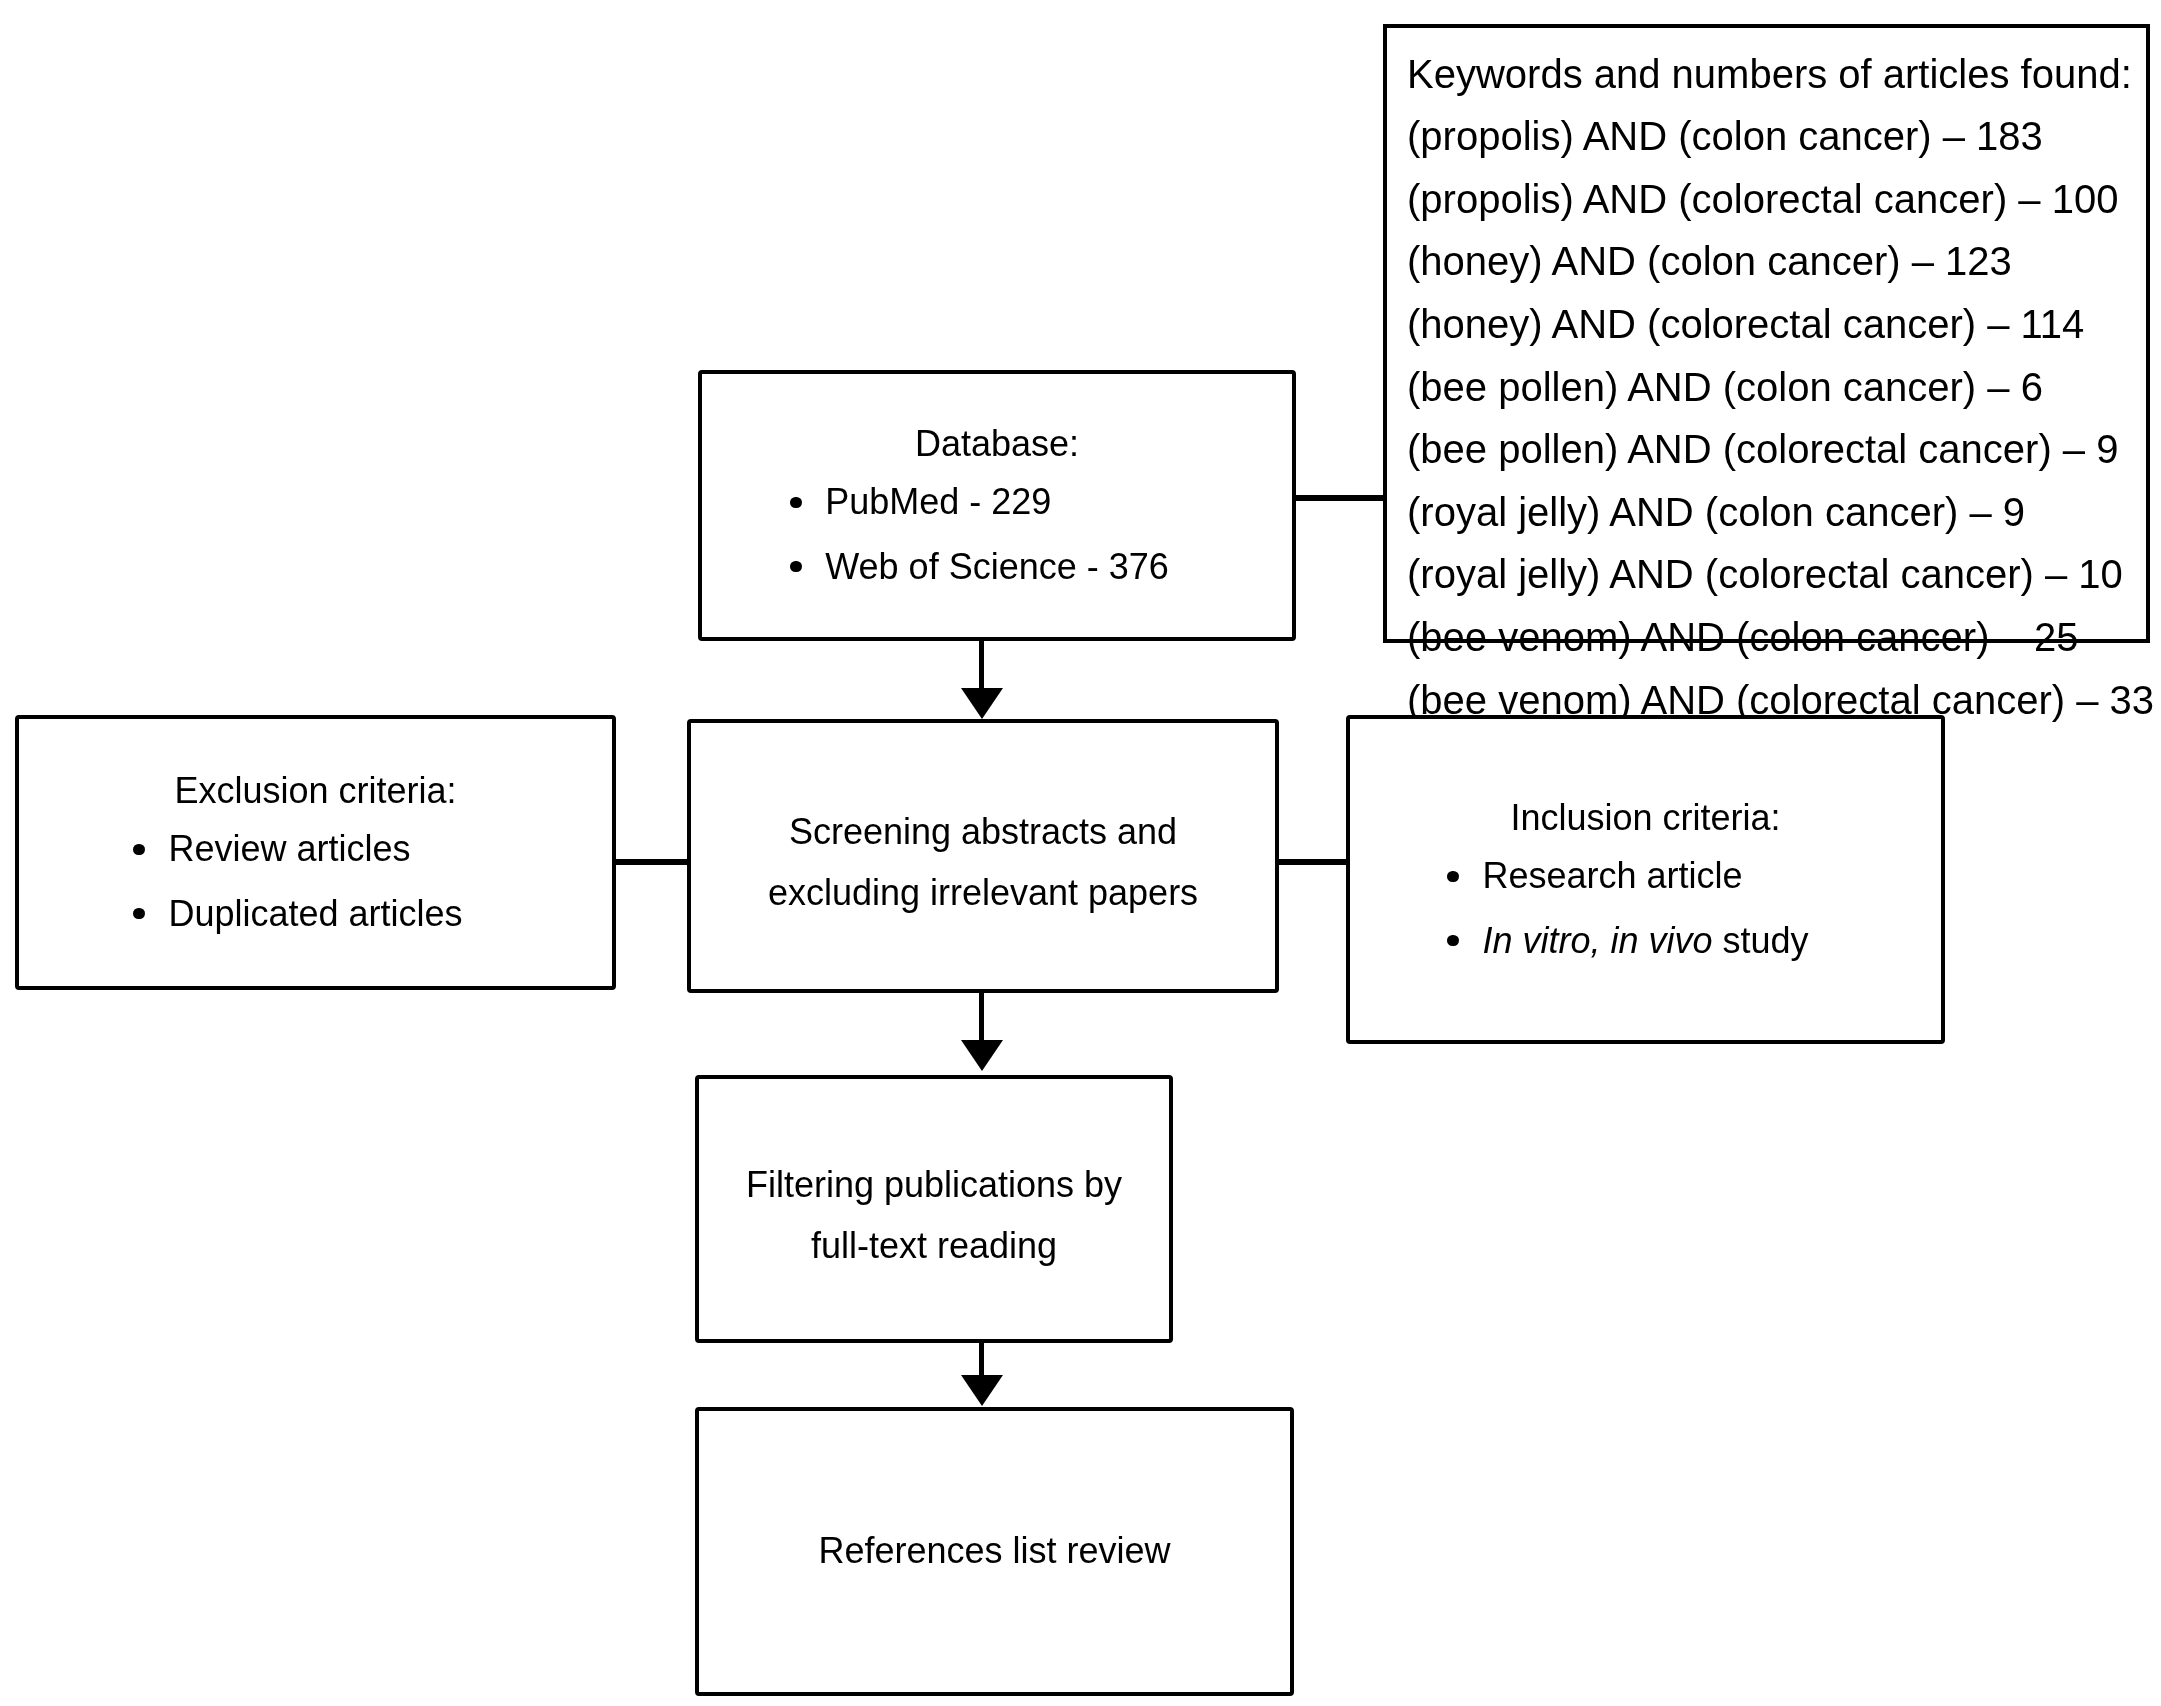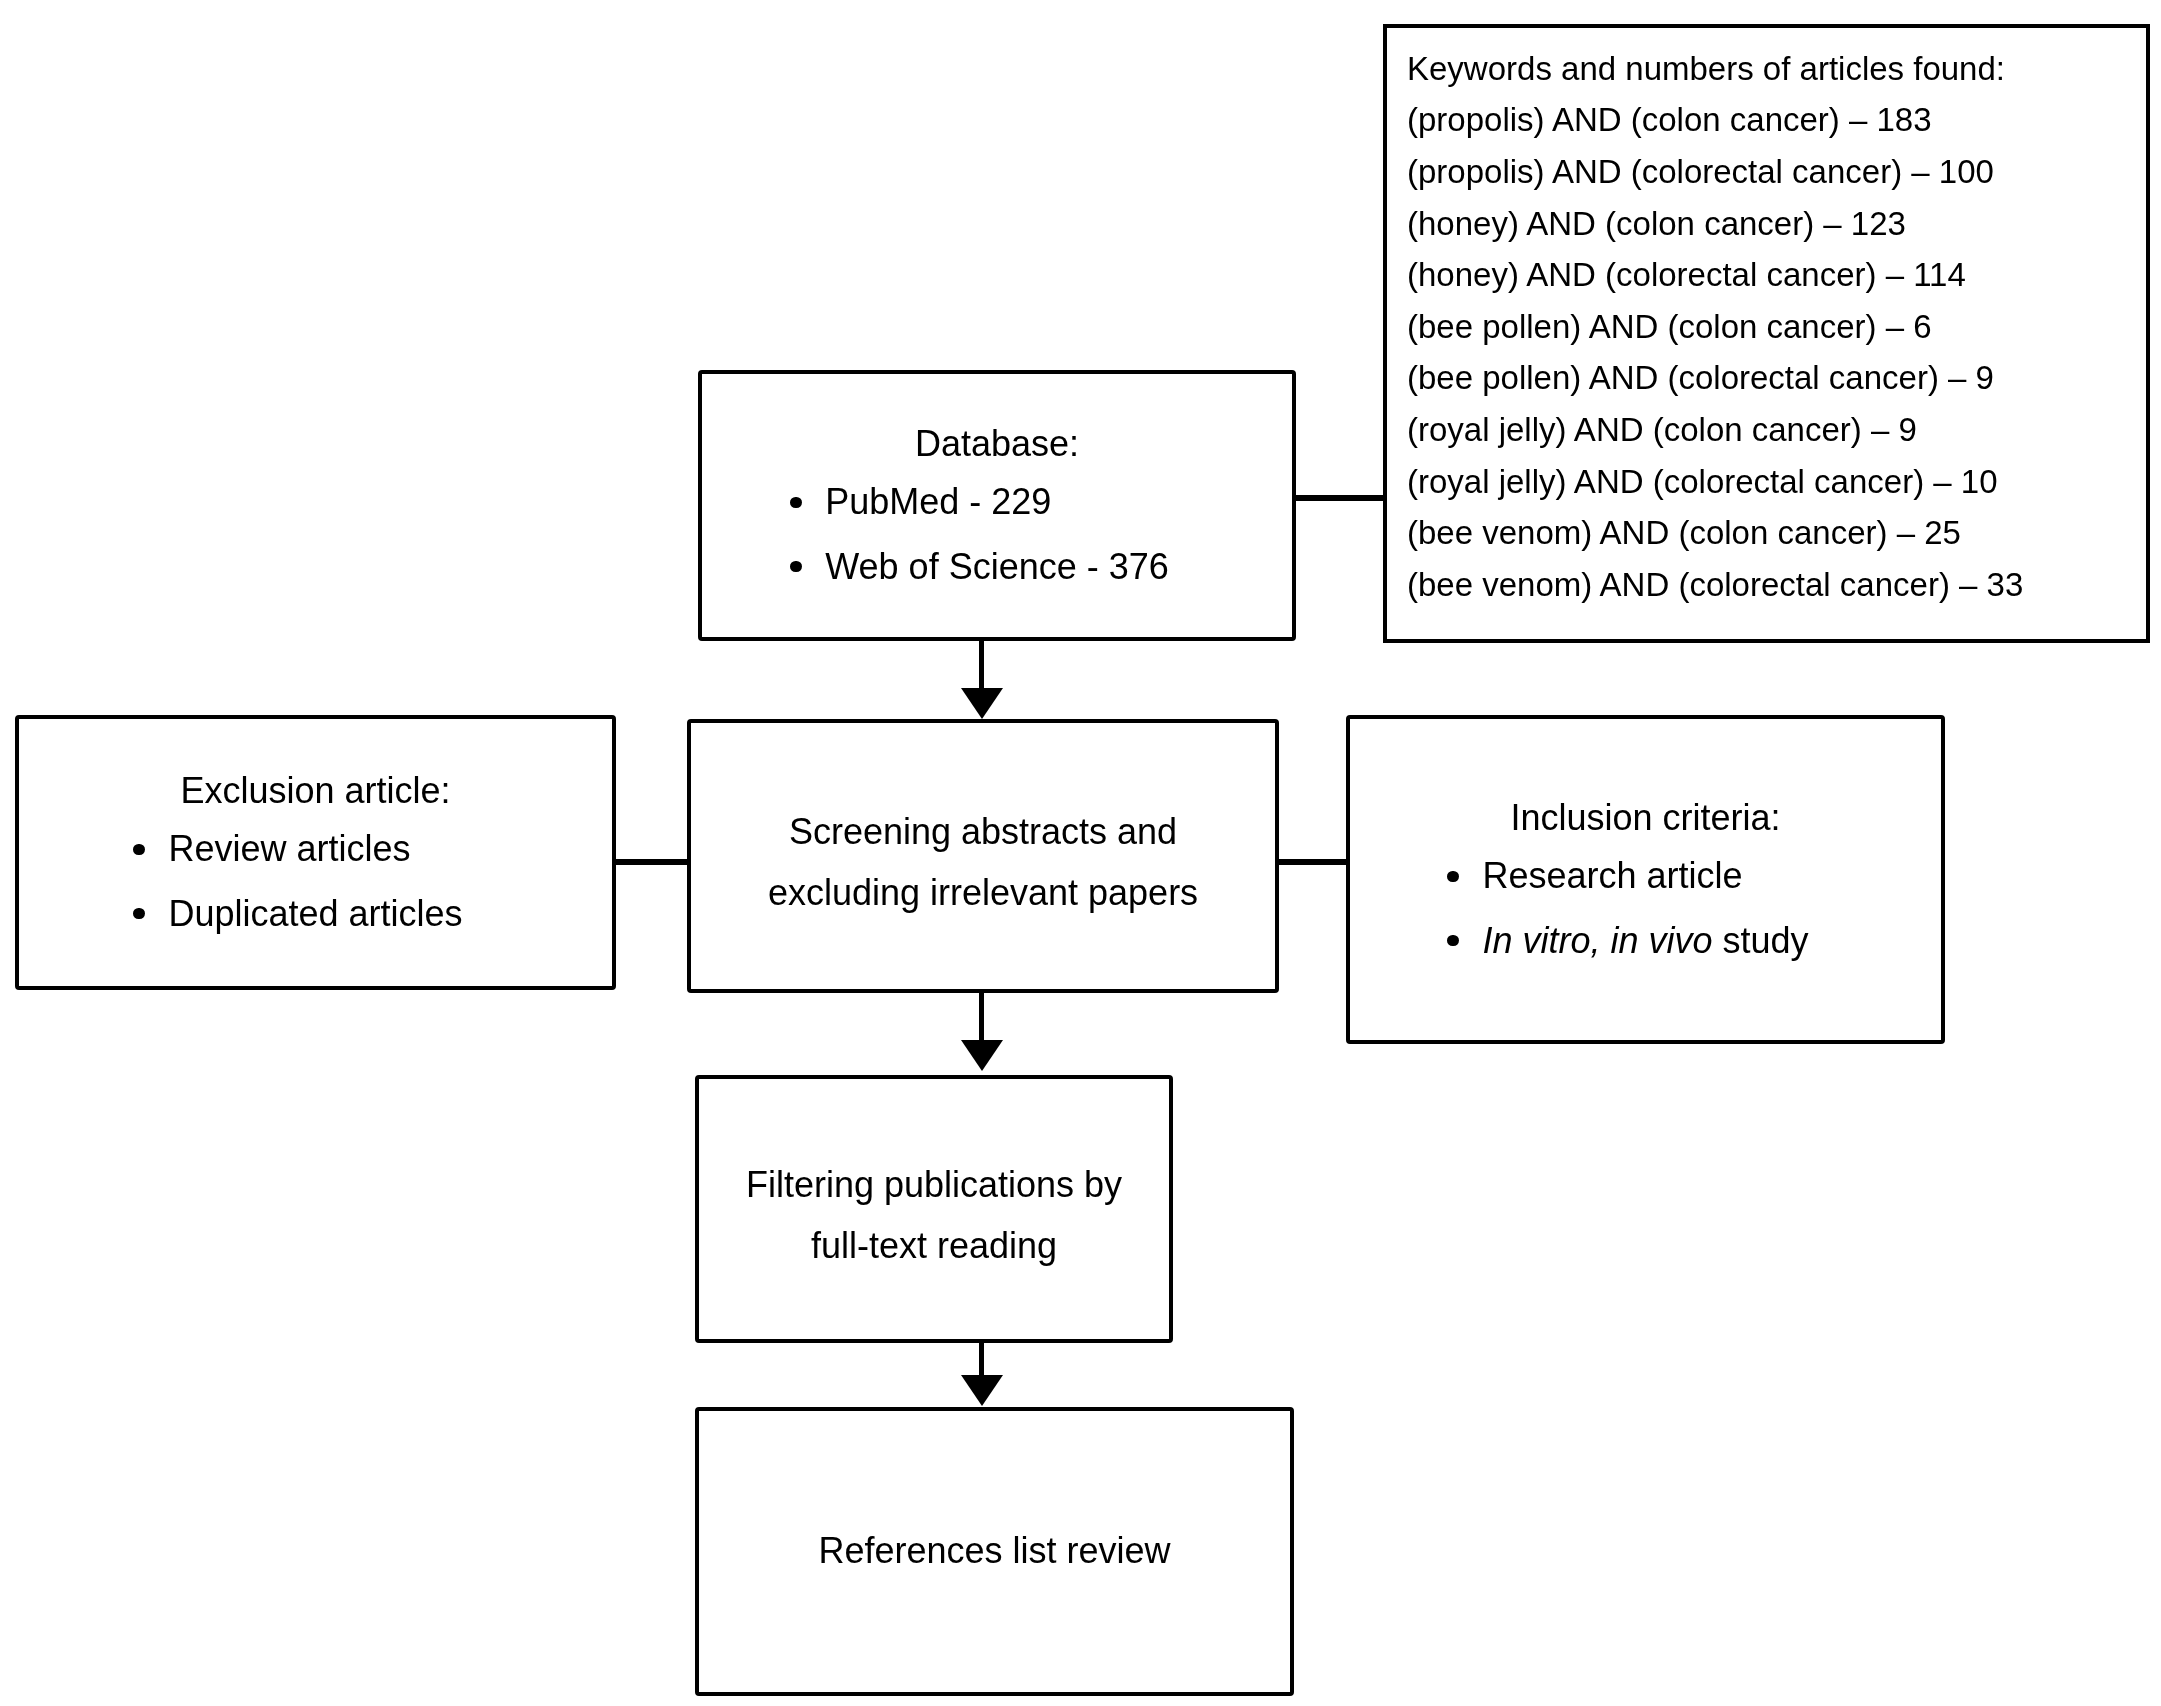--- a/index.html
+++ b/index.html
@@ -68,21 +68,21 @@
   }
   .bullets li .li-text { display: inline; }
   .bullets li i { font-style: italic; }
 
   
   .bullet-wrap { display: flex; justify-content: center; }
 
   
   .kw-lines {
     padding: 0 0 0 20px;
-    font-size: 33px;
+    font-size: 40px;
     line-height: 1.565;
   }
   .kw-lines div { white-space: nowrap; }
 
   
   .hline {
     position: absolute;
     background: #000000;
     height: 6px;
   }
@@ -136,21 +136,21 @@
       </ul>
     </div>
   </div>
 
   <div class="hline" style="left:1292px; top:495px; width:94px;"></div>
 
   <div class="vline" style="left:979px; top:639px; height:67px;"></div>
   <div class="arrowhead" style="left:961px; top:688px;"></div>
 
   <div class="node rounded" style="left:15px; top:715px; width:601px; height:275px;">
-    <div class="node-title">Exclusion article:</div>
+    <div class="node-title">Exclusion criteria:</div>
     <div class="bullet-wrap">
       <ul class="bullets">
         <li>
           <span class="bullet-dot"></span>
           <span class="li-text">Review articles</span>
         </li>
         <li>
           <span class="bullet-dot"></span>
           <span class="li-text">Duplicated articles</span>
         </li>

